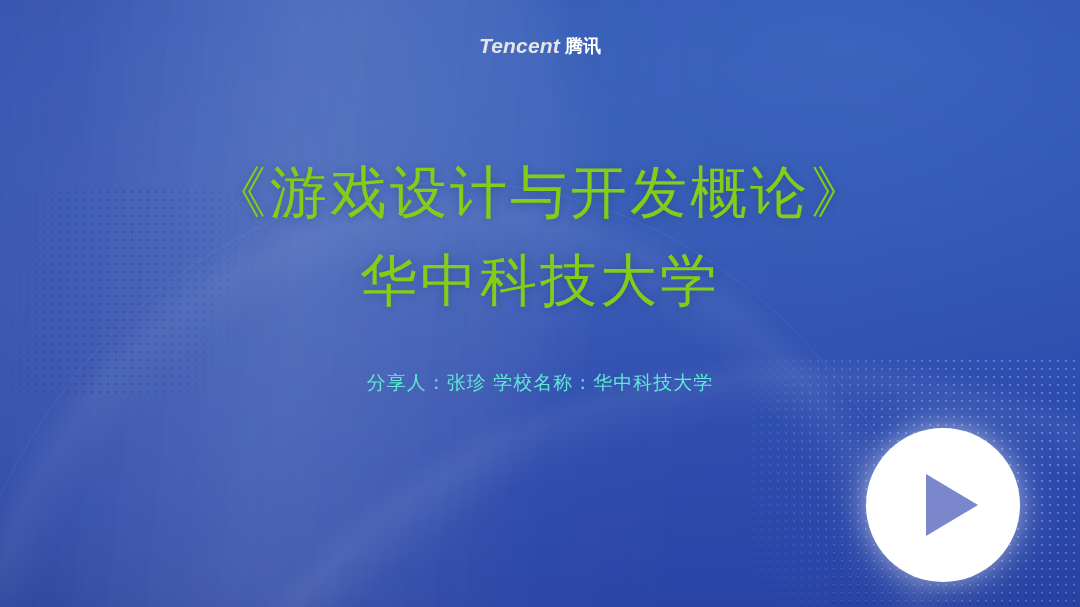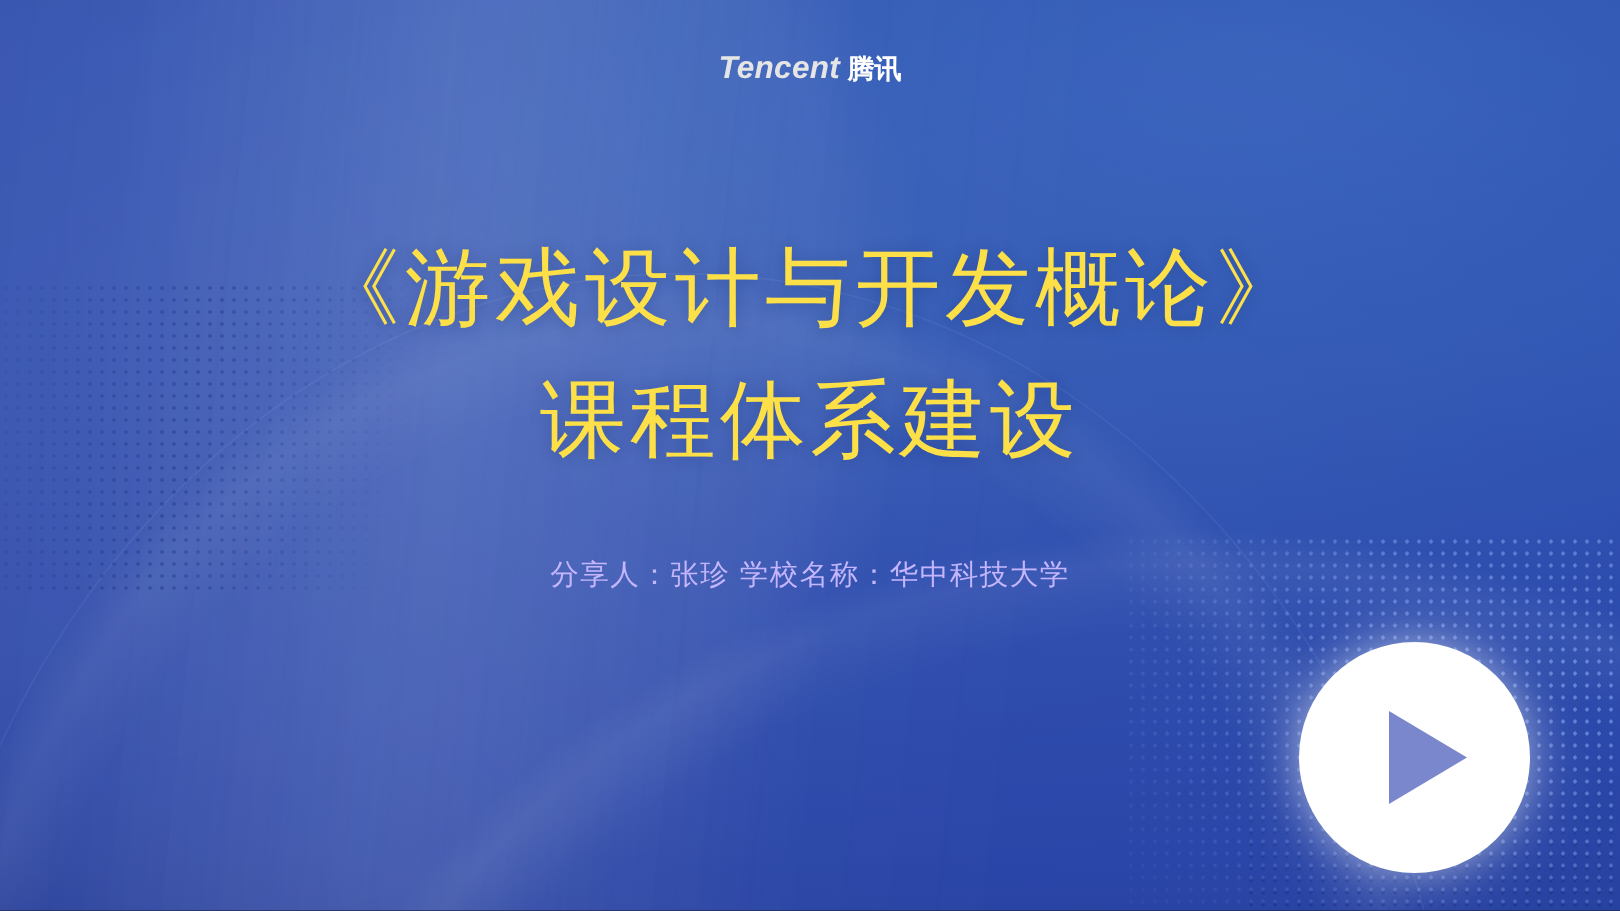--- a/index.html
+++ b/index.html
@@ -140,35 +140,35 @@
 
   
   .title-block {
     position: absolute;
     left: 0;
     right: 0;
     top: 148px;
     text-align: center;
   }
   .title-line {
-    color: #fde047;
+    color: #84cc16;
     font-size: 57px;
     line-height: 88px;
     font-weight: 300;
     letter-spacing: 3px;
     white-space: nowrap;
     text-shadow: 0 1px 10px rgba(12,26,85,0.25);
   }
   .subtitle {
     position: absolute;
     left: 0;
     right: 0;
     top: 370px;
     text-align: center;
-    color: #c4b5fd;
+    color: #5eead4;
     font-size: 19px;
     letter-spacing: 1px;
     font-weight: 400;
     white-space: nowrap;
   }
 
   
   .play-wrap {
     position: absolute;
     left: 866px;
@@ -221,21 +221,21 @@
   <div class="dots dots-right"></div>
 
   <div class="bg-vignette"></div>
 
   <div class="logo">
     <span class="logo-en">Tencent</span><span class="logo-cn">腾讯</span>
   </div>
 
   <div class="title-block">
     <div class="title-line">《游戏设计与开发概论》</div>
-    <div class="title-line">课程体系建设</div>
+    <div class="title-line">华中科技大学</div>
   </div>
 
   <div class="subtitle">分享人：张珍  学校名称：华中科技大学</div>
 
   <div class="play-wrap">
     <div class="play-halo"></div>
     <div class="play-circle"></div>
     <div class="play-tri"></div>
   </div>
 

